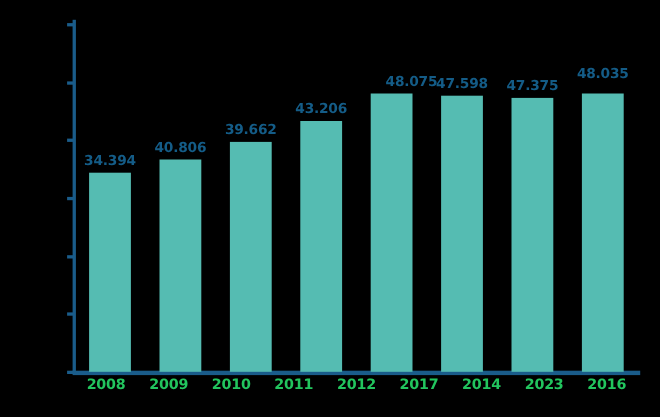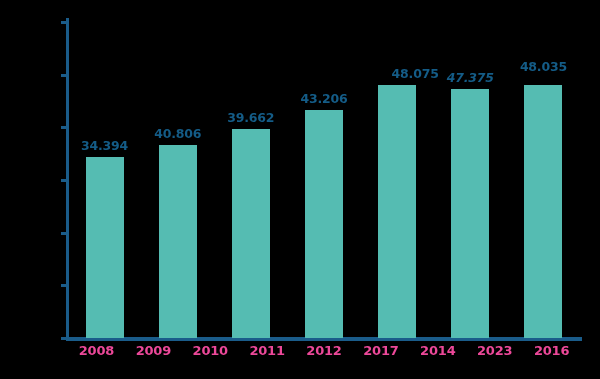--- a/index.html
+++ b/index.html
@@ -96,21 +96,21 @@
     position: absolute;
     left: 68px;
     top: 343px;
     width: 512px;
     display: flex;
     justify-content: space-around;
   }
   .x-label {
     flex: 1 1 0;
     text-align: center;
-    color: #ec4899;
+    color: #22c55e;
     font-size: 13px;
     font-weight: bold;
     letter-spacing: -0.2px;
   }
 </style>
 </head>
 <body>
 
 <div id="chart-root">
 
@@ -156,21 +156,25 @@
         </div>
         <div class="bar-slot">
           <div class="bar-value" style="bottom: 231.552px;">43.206</div>
           <div class="bar" style="height: 227.552px; background: rgb(85, 188, 178);"></div>
         </div>
         <div class="bar-slot">
           <div class="bar-value" style="bottom: 257.195px; margin-left: 36px;">48.075</div>
           <div class="bar" style="height: 253.195px; background: rgb(85, 188, 178);"></div>
         </div>
         <div class="bar-slot">
-          <div class="bar-value" style="bottom: 253.508px; font-style: italic;">47.375</div>
+          <div class="bar-value" style="bottom: 254.683px;">47.598</div>
+          <div class="bar" style="height: 250.683px; background: rgb(85, 188, 178);"></div>
+        </div>
+        <div class="bar-slot">
+          <div class="bar-value" style="bottom: 253.508px;">47.375</div>
           <div class="bar" style="height: 249.508px; background: rgb(85, 188, 178);"></div>
         </div>
         <div class="bar-slot">
           <div class="bar-value" style="bottom: 264px;">48.035</div>
           <div class="bar" style="height: 252.984px; background: rgb(85, 188, 178);"></div>
         </div>
       </div>
   </div>
 
   <div class="x-labels" id="x-labels">

